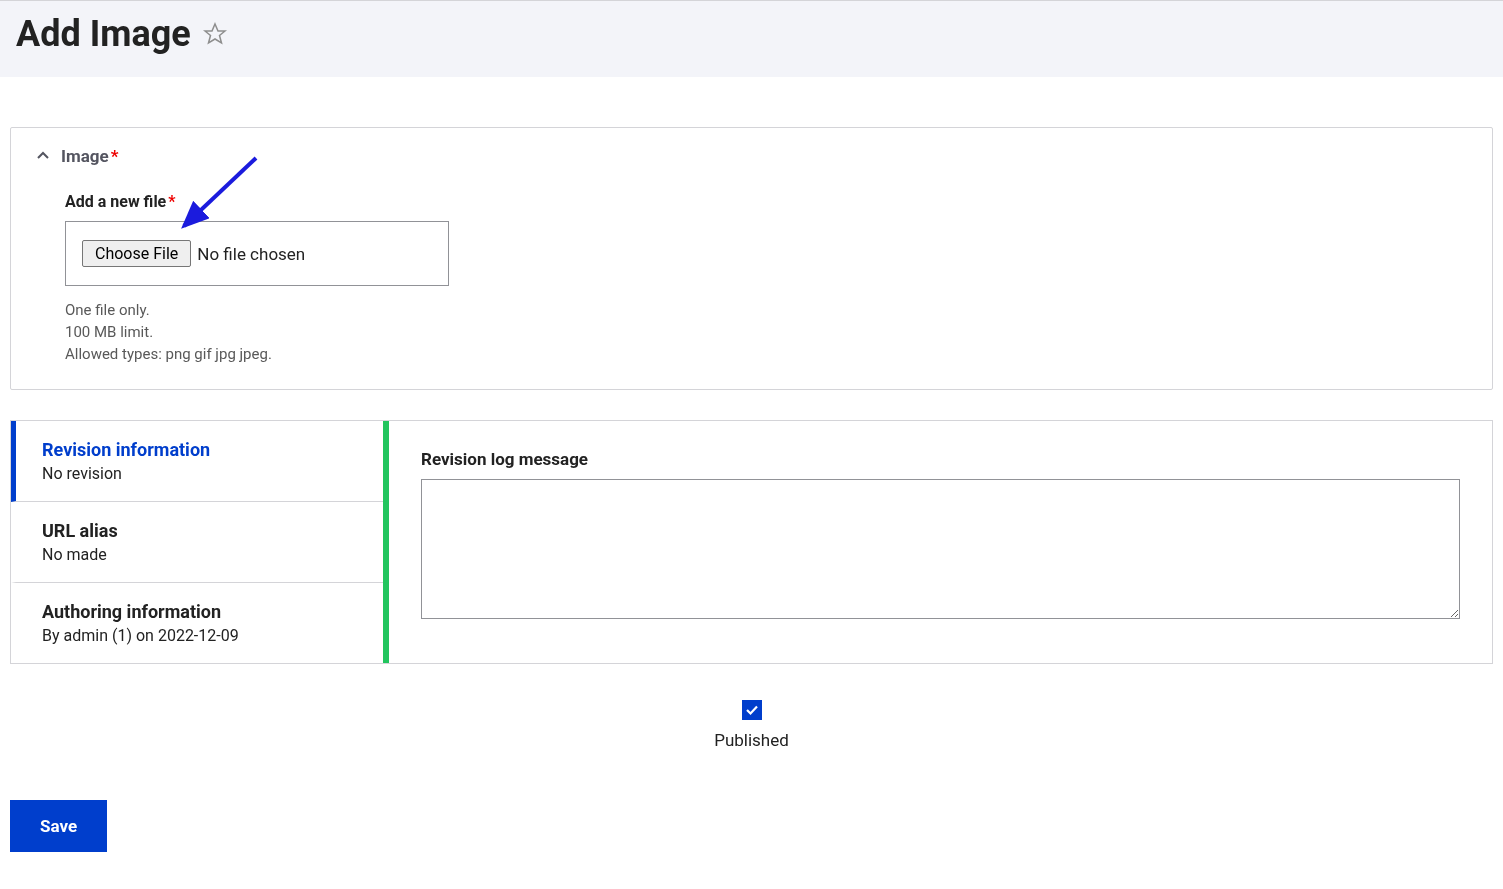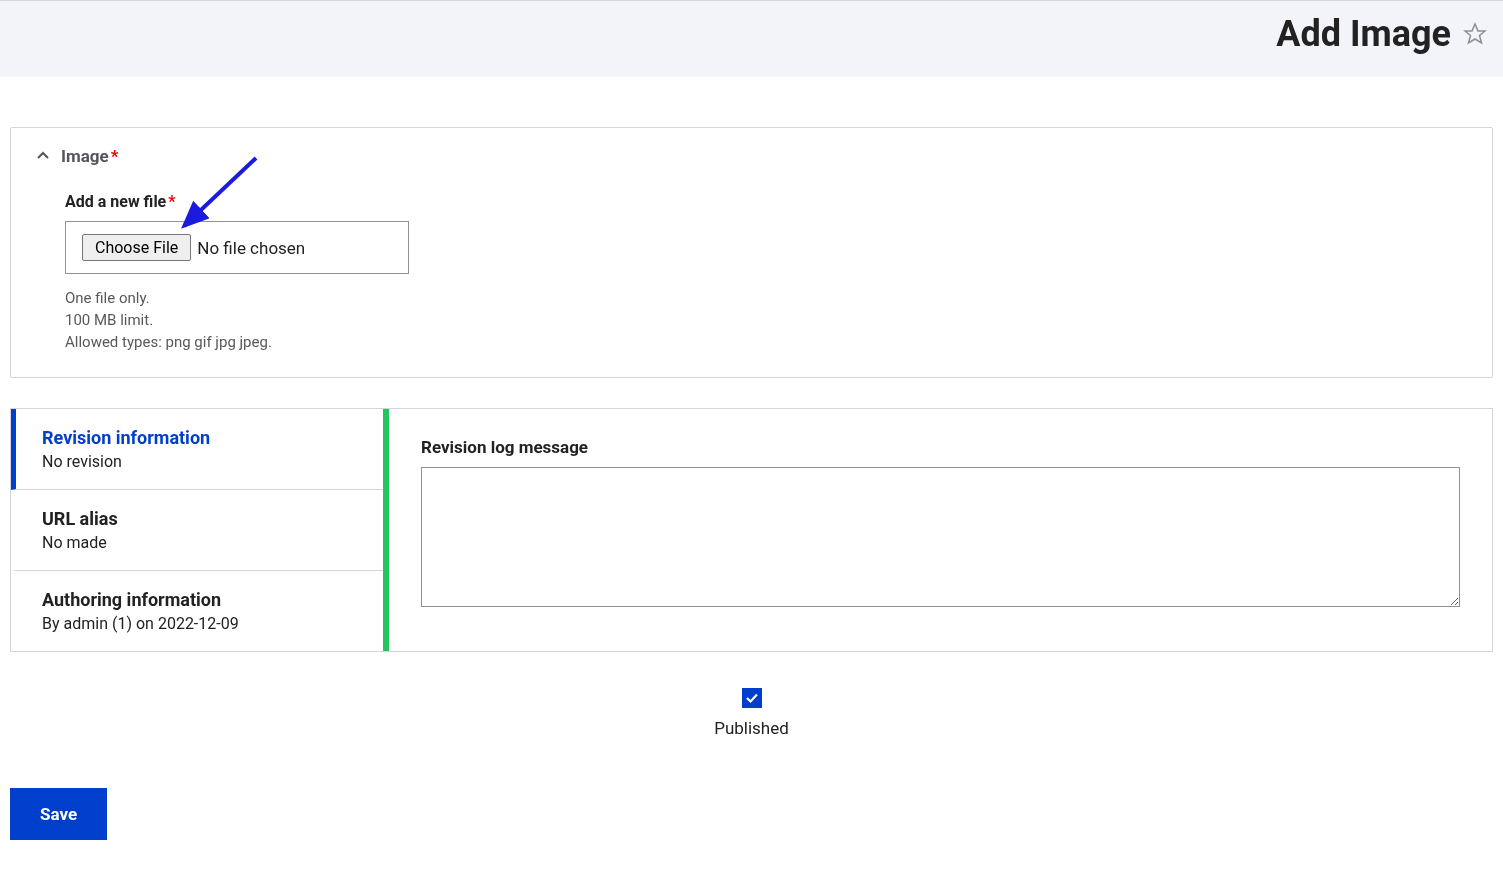--- a/index.html
+++ b/index.html
@@ -8,24 +8,23 @@
       padding: 0;
     }
     body {
       font-family: -apple-system, BlinkMacSystemFont, "Segoe UI", Roboto, "Helvetica Neue", Arial, sans-serif;
       color: #222;
       background: #fff;
     }
     .header-bar {
       background: #f3f4f9;
       border-top: 1px solid #d4d4d8;
-      padding: 12px 16px 22px 16px;
-      display: flex;
-      align-items: center;
-      justify-content: flex-end;
+      padding: 12px 28px 22px 16px;
+      display: flex;
+      align-items: center;
     }
     .page-title {
       font-size: 36px;
       font-weight: 700;
       color: #222;
       margin-right: 12px;
     }
     .star-icon {
       width: 24px;
       height: 24px;
@@ -67,22 +66,22 @@
       margin-left: 30px;
     }
     .field-label {
       font-size: 16px;
       font-weight: 700;
       margin-bottom: 10px;
       display: block;
     }
     .file-input-box {
       border: 1px solid #919297;
-      padding: 12px 16px;
-      width: 344px;
+      padding: 18px 16px;
+      width: 384px;
       display: flex;
       align-items: center;
       gap: 6px;
       margin-bottom: 14px;
     }
     .choose-file-btn {
       background: #efefef;
       border: 1px solid #767676;
       border-radius: 2px;
       padding: 3px 12px;

